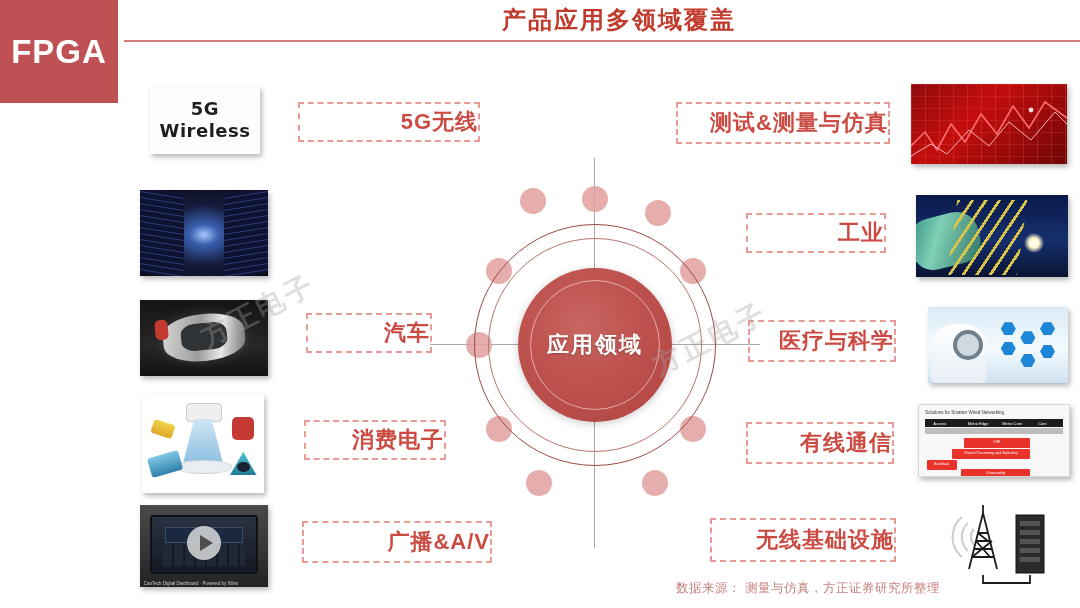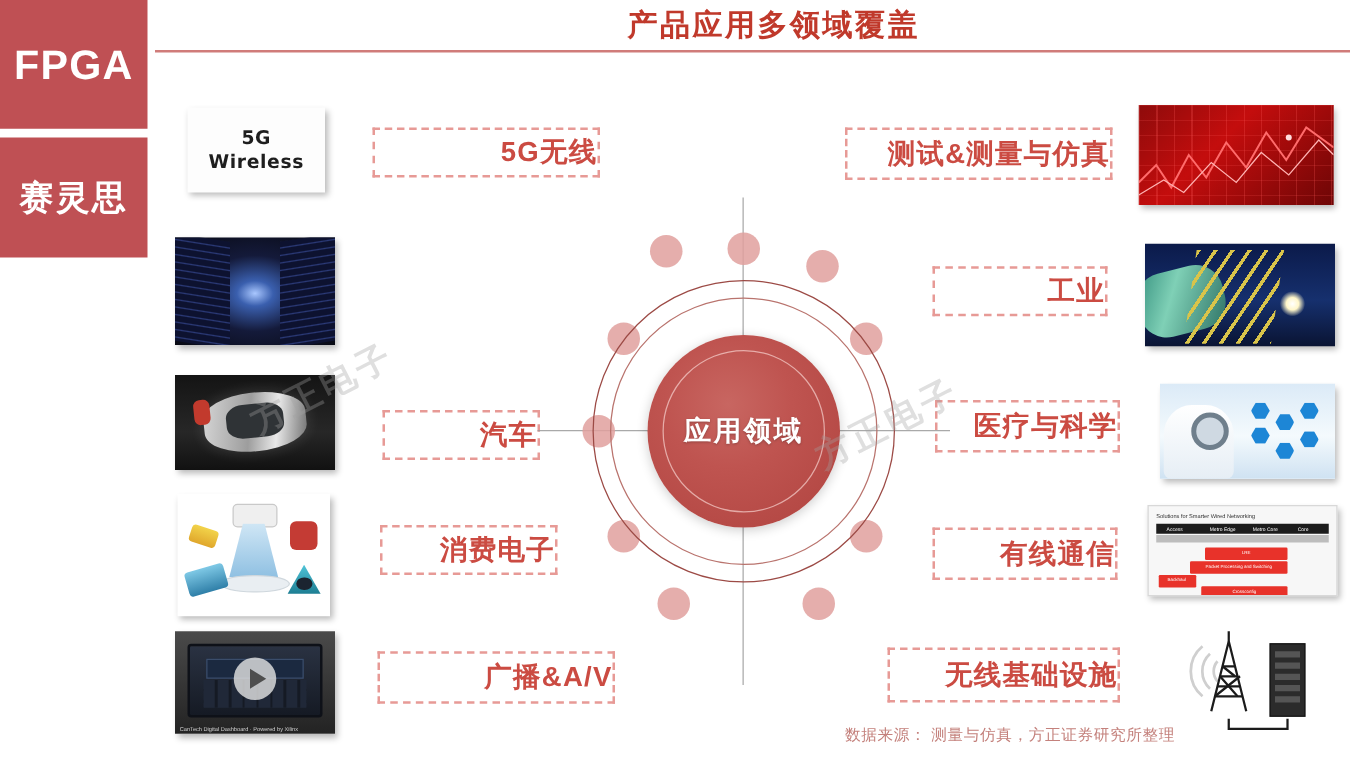--- a/index.html
+++ b/index.html
@@ -53,21 +53,21 @@
   }
 
   
   .thumb{position:absolute;box-sizing:border-box;overflow:hidden;}
   .thumb.shadow{box-shadow:2px 3px 5px rgba(0,0,0,.28);}
 
   
   .t5g{background:#fdfdfd;display:flex;align-items:center;justify-content:center;}
   .t5g span{
     color:#1e1e1e;font-weight:bold;line-height:1.25;text-align:center;
-    font-size:15px;letter-spacing:.5px;
+    font-size:18px;letter-spacing:.5px;
     font-family:"DejaVu Sans",sans-serif;
   }
   
   .tdc{background:
       radial-gradient(ellipse at 50% 52%, #a9c7ff 0%, #3a5fae 16%, #141a3a 48%, #07080f 100%);}
   .tdc::before,.tdc::after{
     content:"";position:absolute;top:0;bottom:0;width:34%;
     background:repeating-linear-gradient(to bottom, #0d1230 0px,#0d1230 4px,#2b3a78 5px,#0d1230 6px);
   }
   .tdc::before{left:0;transform:skewY(9deg);}
@@ -191,23 +191,20 @@
 </style>
 </head>
 <body>
 
 <div id="slide">
 
   <div class="sidebar">
     <div class="side-block top">
       <span class="side-label-en">FPGA</span>
     </div>
-    <div class="side-block bottom">
-      <span class="side-label-cn">赛灵思</span>
-    </div>
   </div>
 
   <div class="title-wrap">
     <div class="title-text">产品应用多领域覆盖</div>
     <div class="title-rule"></div>
   </div>
 
   <div class="thumb t5g shadow" style="left:150px;top:86px;width:110px;height:68px;">
     <span><b>5G</b><br><b>Wireless</b></span>
   </div>
@@ -237,21 +234,21 @@
       <div class="vid-scr"></div>
       <div class="vid-keys"></div>
     </div>
     <div class="vid-play"></div>
     <div class="vid-cap">CanTech Digital Dashboard · Powered by Xilinx</div>
   </div>
 
   <div class="pill" style="left:298px;top:102px;width:182px;height:40px;">
     <span>5G无线</span>
   </div>
-  <div class="pill" style="left:306px;top:328px;width:126px;height:40px;">
+  <div class="pill" style="left:306px;top:313px;width:126px;height:40px;">
     <span>汽车</span>
   </div>
   <div class="pill" style="left:302px;top:521px;width:190px;height:42px;">
     <span>广播&amp;A/V</span>
   </div>
   <div class="pill" style="left:304px;top:420px;width:142px;height:40px;">
     <span>消费电子</span>
   </div>
 
   <div class="center">

